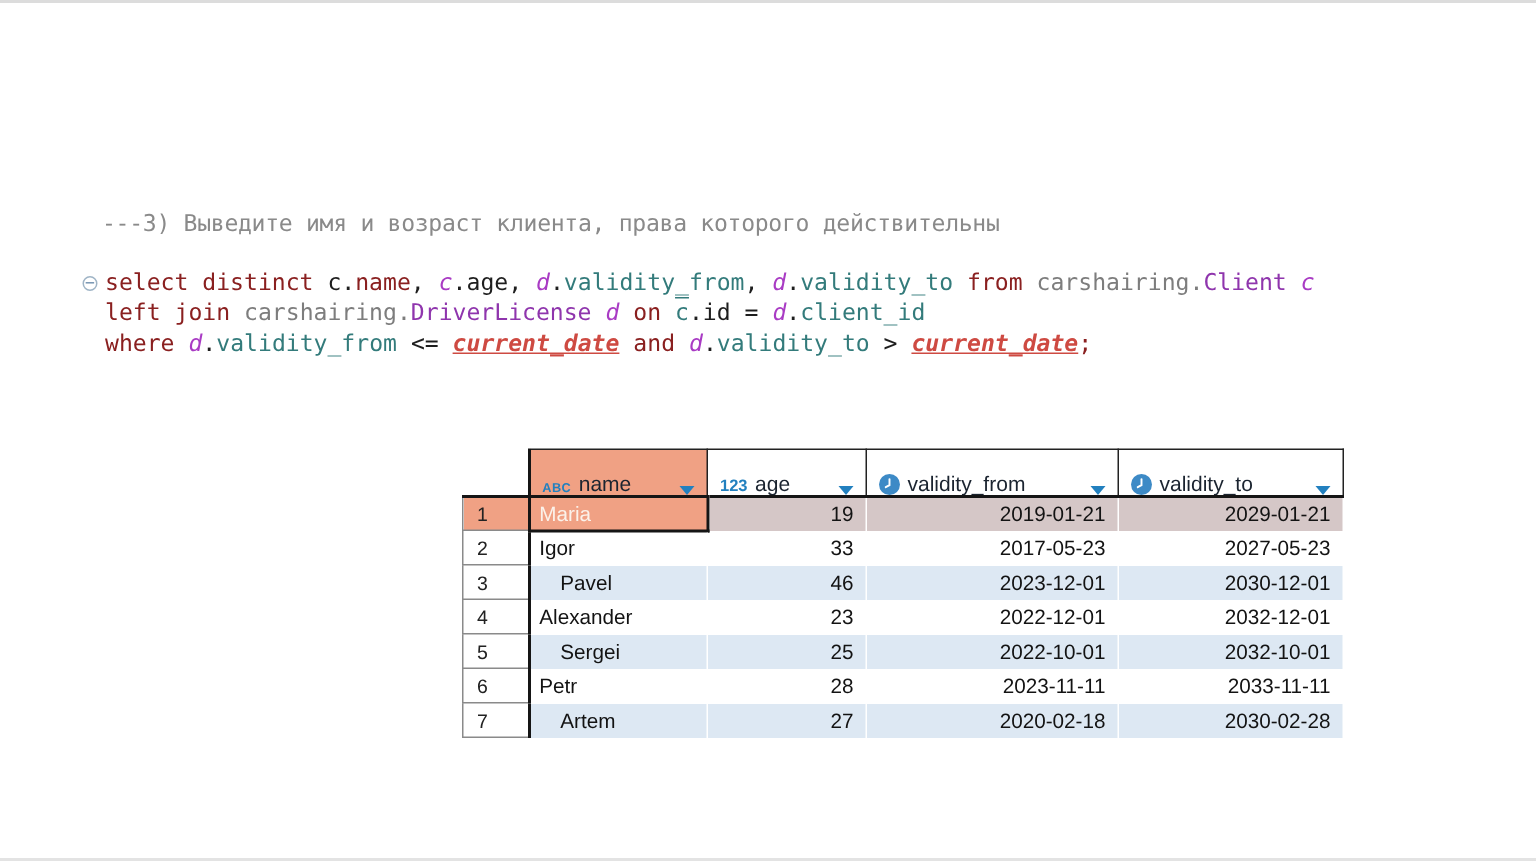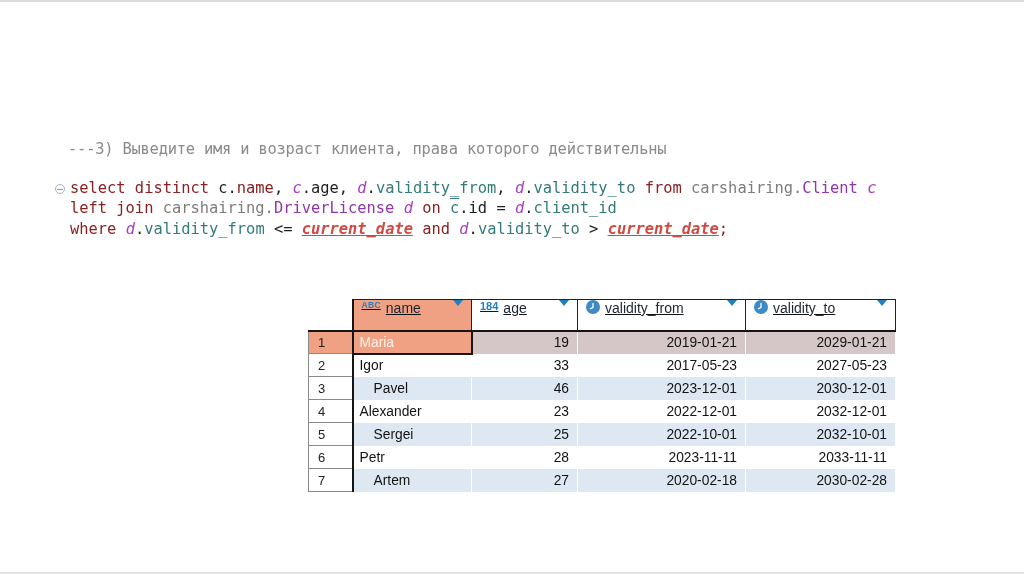--- a/index.html
+++ b/index.html
@@ -46,21 +46,21 @@
     font-size:13.8px;color:#131313;
   }
   .grid th,.grid td{padding:0;overflow:hidden;white-space:nowrap;box-sizing:border-box;}
   .grid thead th{
     height:31px;background:#ffffff;font-weight:400;
     border-top:1px solid #222;border-right:1px solid #222;border-bottom:2px solid #151515;
   }
   .grid th.corner{border:none;border-bottom:2px solid #151515;}
   .grid th.sel-col{background:var(--accent-selection,#f0a184);}
   .grid th.namecol{border-left:2px solid #151515;}
-  .hwrap{display:flex;align-items:flex-start;gap:5px;padding:0 8px;height:100%;text-decoration:underline;}
+  .hwrap{display:flex;align-items:flex-end;gap:5px;padding:0 8px;height:100%;}
   .hlabel{font-size:14px;color:#1b2430;}
   .icon-abc{color:var(--icon-blue,#2280bf);font-weight:bold;font-size:8.5px;letter-spacing:.3px;}
   .icon-123{color:var(--icon-blue,#2280bf);font-weight:bold;font-size:11px;}
   .icon-clock{width:14px;height:14px;flex:0 0 auto;display:block;}
   .arrow{
     margin-left:auto;width:0;height:0;flex:0 0 auto;
     border-left:5px solid transparent;border-right:5px solid transparent;
     border-top:6px solid var(--icon-blue,#2280bf);
   }
   .grid tbody td{height:23px;background:#ffffff;}
@@ -108,21 +108,21 @@
         <th class="corner"></th>
         <th class="namecol sel-col">
           <div class="hwrap">
             <span class="icon-abc">ABC</span>
             <span class="hlabel">name</span>
             <span class="arrow"></span>
           </div>
         </th>
         <th>
           <div class="hwrap">
-            <span class="icon-123">184</span>
+            <span class="icon-123">123</span>
             <span class="hlabel">age</span>
             <span class="arrow"></span>
           </div>
         </th>
         <th>
           <div class="hwrap">
             <span>
               <svg class="icon-clock" viewBox="0 0 14 14">
                 <circle cx="7" cy="7" r="7" fill="#3D8AC6"></circle>
                 <path d="M7 3.4 L7 7.4 L4.5 8.8" stroke="#ffffff" stroke-width="1.3" fill="none" stroke-linecap="round"></path>

